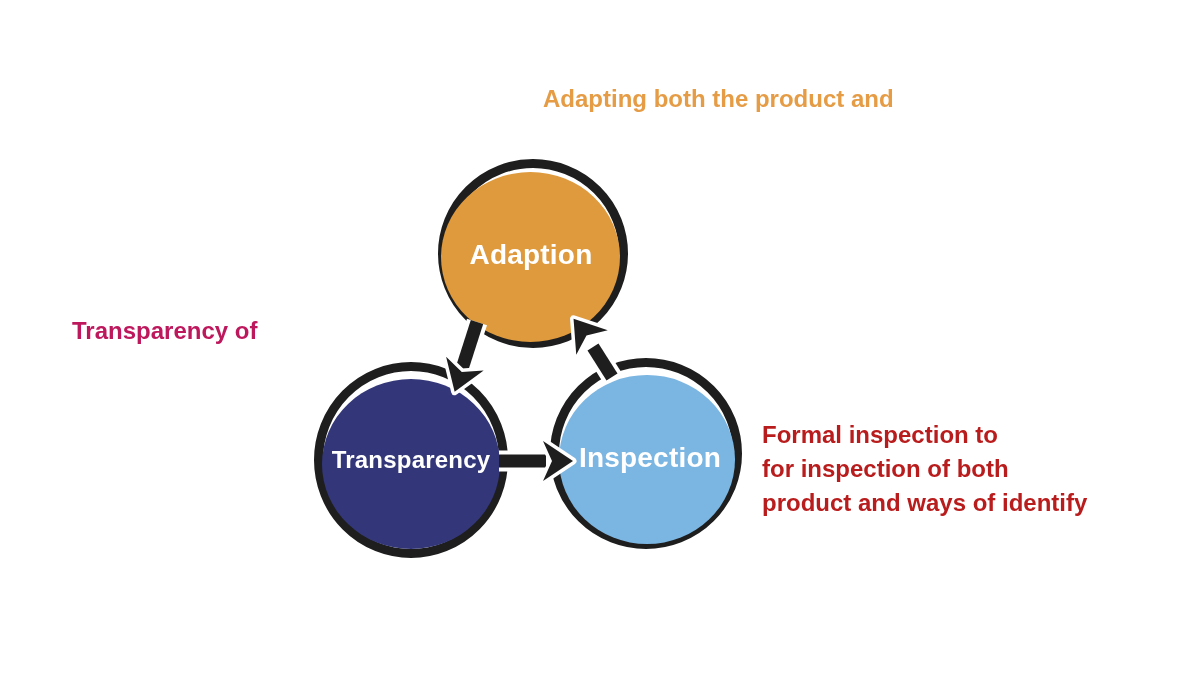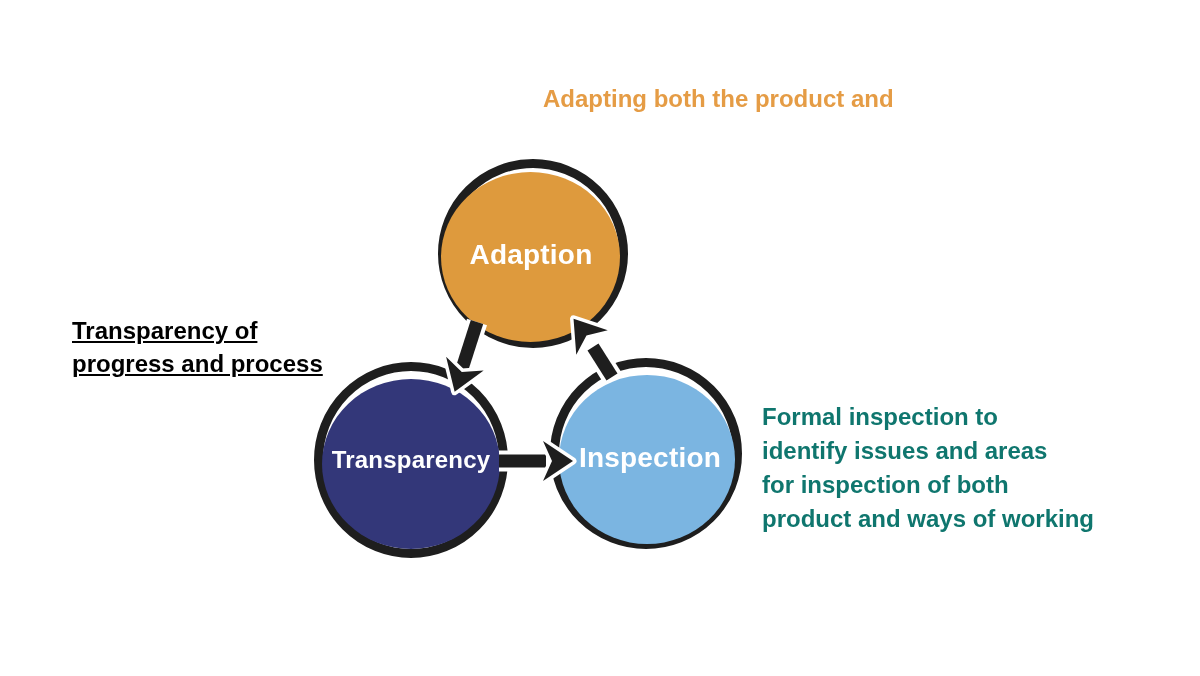--- a/index.html
+++ b/index.html
@@ -24,22 +24,22 @@
     letter-spacing:0.2px;
   }
   .ann{
     position:absolute;
     font-weight:bold;
     font-size:24px;
     line-height:33px;
     white-space:nowrap;
   }
   .ann-orange{left:543px;top:82px;color:#E59C45;}
-  .ann-navy{left:72px;top:314px;color:#000000;text-decoration:underline;}
-  .ann-blue{left:762px;top:400px;color:#0f766e;line-height:34px;}
+  .ann-navy{left:72px;top:314px;color:#be185d;}
+  .ann-blue{left:762px;top:418px;color:#b91c1c;line-height:34px;}
 </style>
 </head>
 <body>
 
 <div class="stage">
 
   <svg viewBox="0 0 1200 676" aria-hidden="true">
 
     <g>
       <ellipse class="ring" cx="533" cy="253.5" rx="90.5" ry="90" stroke="#1E1E1E"></ellipse>
@@ -78,23 +78,21 @@
     <text class="node-label" x="411" y="459" font-size="24">Transparency</text>
     <text class="node-label" x="650" y="457" font-size="28">Inspection</text>
   </svg>
 
   <div class="ann ann-orange">
     <div>Adapting both the product and</div>
   </div>
 
   <div class="ann ann-navy">
     <div>Transparency of</div>
-    <div>progress and process</div>
   </div>
 
   <div class="ann ann-blue">
     <div>Formal inspection to</div>
-    <div>identify issues and areas</div>
     <div>for inspection of both</div>
-    <div>product and ways of working</div>
+    <div>product and ways of identify</div>
   </div>
 
 </div>
 
 </body></html>

